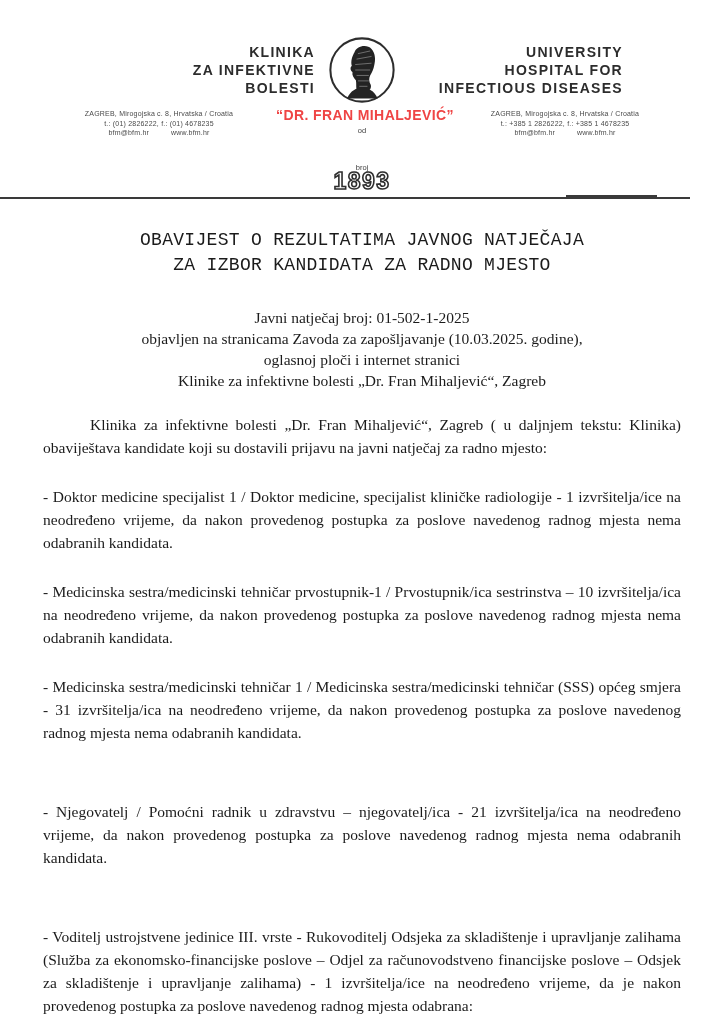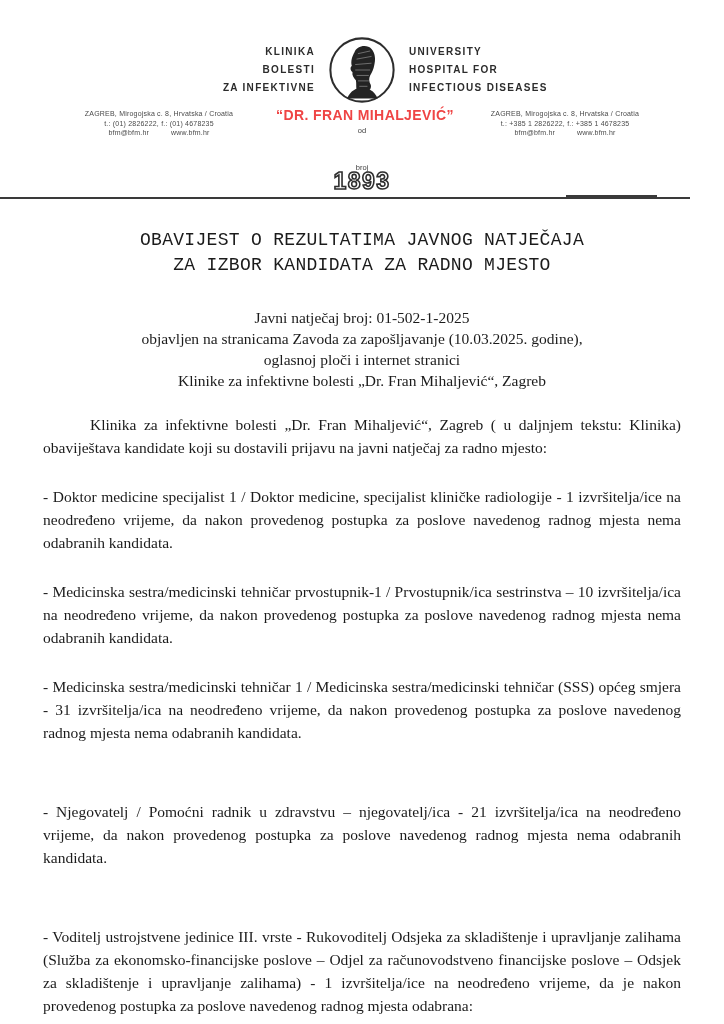--- a/index.html
+++ b/index.html
@@ -11,25 +11,25 @@
     overflow: hidden;
   }
 
   
   .letterhead { padding-top: 36px; }
   .lh-top {
     display: flex; justify-content: center; align-items: center; gap: 13px;
   }
   .org {
     font-family: "Liberation Sans", sans-serif;
-    font-weight: bold; font-size: 10px; line-height: 18px;
+    font-weight: bold; font-size: 14px; line-height: 18px;
     letter-spacing: 1.3px; color: #2c2c2c;
   }
   .org-hr { width: 214px; text-align: right; }
-  .org-en { width: 214px; text-align: left; }
+  .org-en { width: 214px; text-align: right; }
   .logo-wrap { width: 68px; height: 68px; flex: 0 0 auto; }
 
   .lh-bottom {
     display: flex; justify-content: center; align-items: flex-start;
     gap: 8px; margin-top: 3px;
   }
   .contact {
     font-family: "Liberation Sans", sans-serif;
     font-size: 7px; line-height: 9.5px; color: #4a4a4a;
     width: 218px; text-align: center; letter-spacing: 0.2px;
@@ -81,22 +81,22 @@
   .item { margin-top: 26px; }
   .item.gap-lg { margin-top: 56px; }
 </style>
 </head>
 <body>
 
 <div class="letterhead">
   <div class="lh-top">
     <div class="org org-hr">
       <div>KLINIKA</div>
+      <div>ZA INFEKTIVNE</div>
       <div>BOLESTI</div>
-      <div>ZA INFEKTIVNE</div>
     </div>
     <div class="logo-wrap">
       <svg viewBox="0 0 100 100" width="68" height="68" aria-hidden="true">
         <circle cx="50" cy="50" r="46.5" fill="none" stroke="#2d2d2d" stroke-width="3"></circle>
         <path d="M39 24 C41 15 57 11 64 19 C70 26 70 35 68 43 C67 49 65 53 62 58 C60 62 60 67 63 72 C64 76 62 80 57 82 C51 84 45 83 42 79 C41 74 42 70 41 65 C38 62 35 58 36 53 C33 51 32 46 35 44 C33 37 36 29 39 24 Z" fill="#232323"></path>
         <path d="M28 92 C33 80 42 76 50 76 C59 76 68 80 73 92 Z" fill="#232323"></path>
         <g stroke="#cfcfcf" stroke-width="0.8" opacity="0.8">
           <line x1="44" y1="26" x2="62" y2="22"></line>
           <line x1="42" y1="34" x2="64" y2="30"></line>
           <line x1="40" y1="42" x2="64" y2="40"></line>

